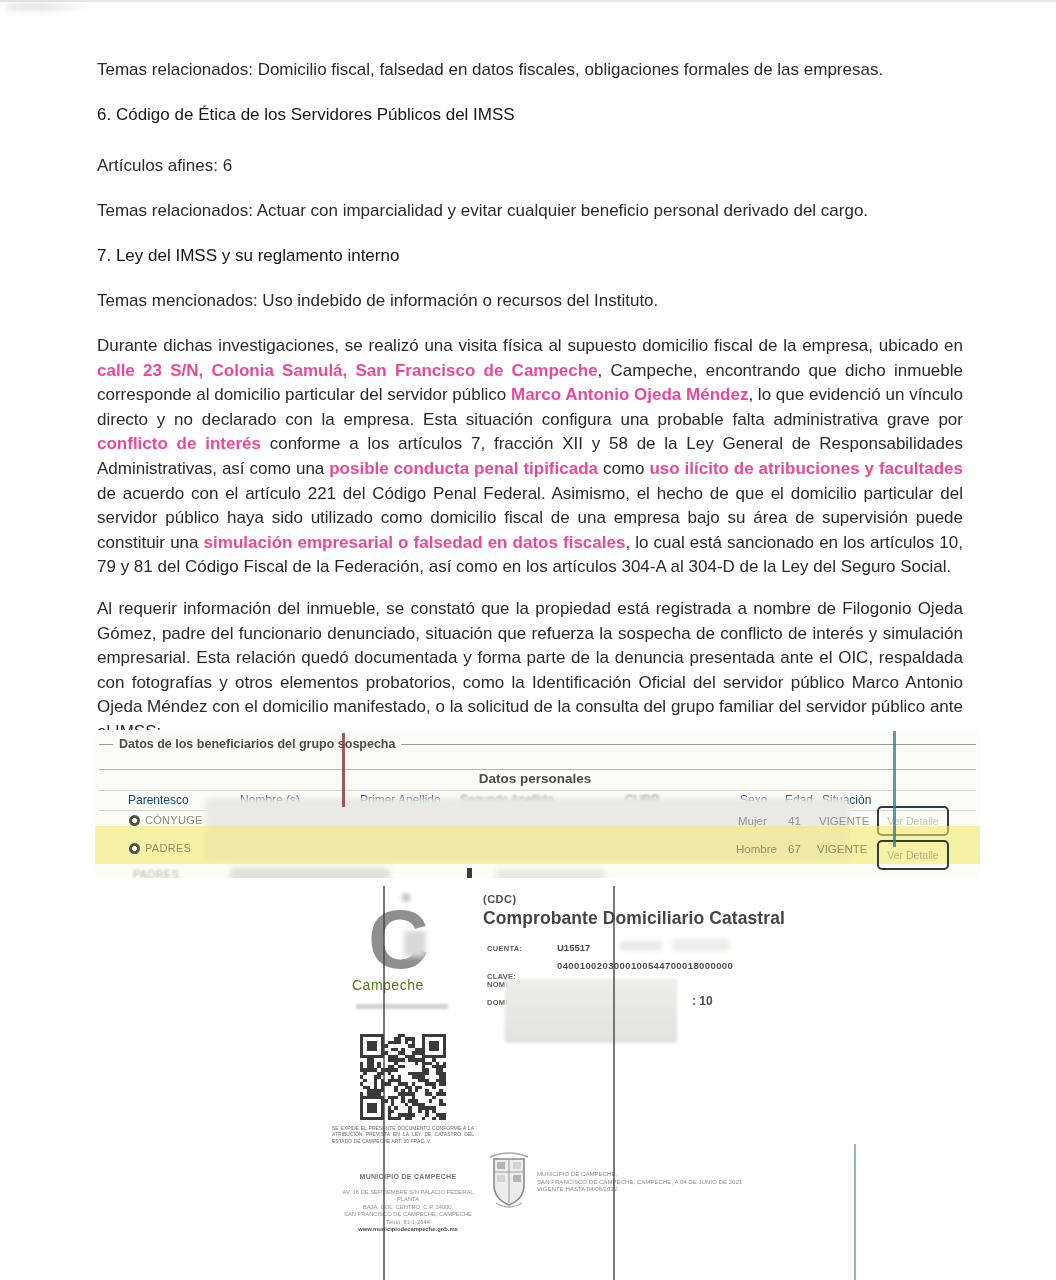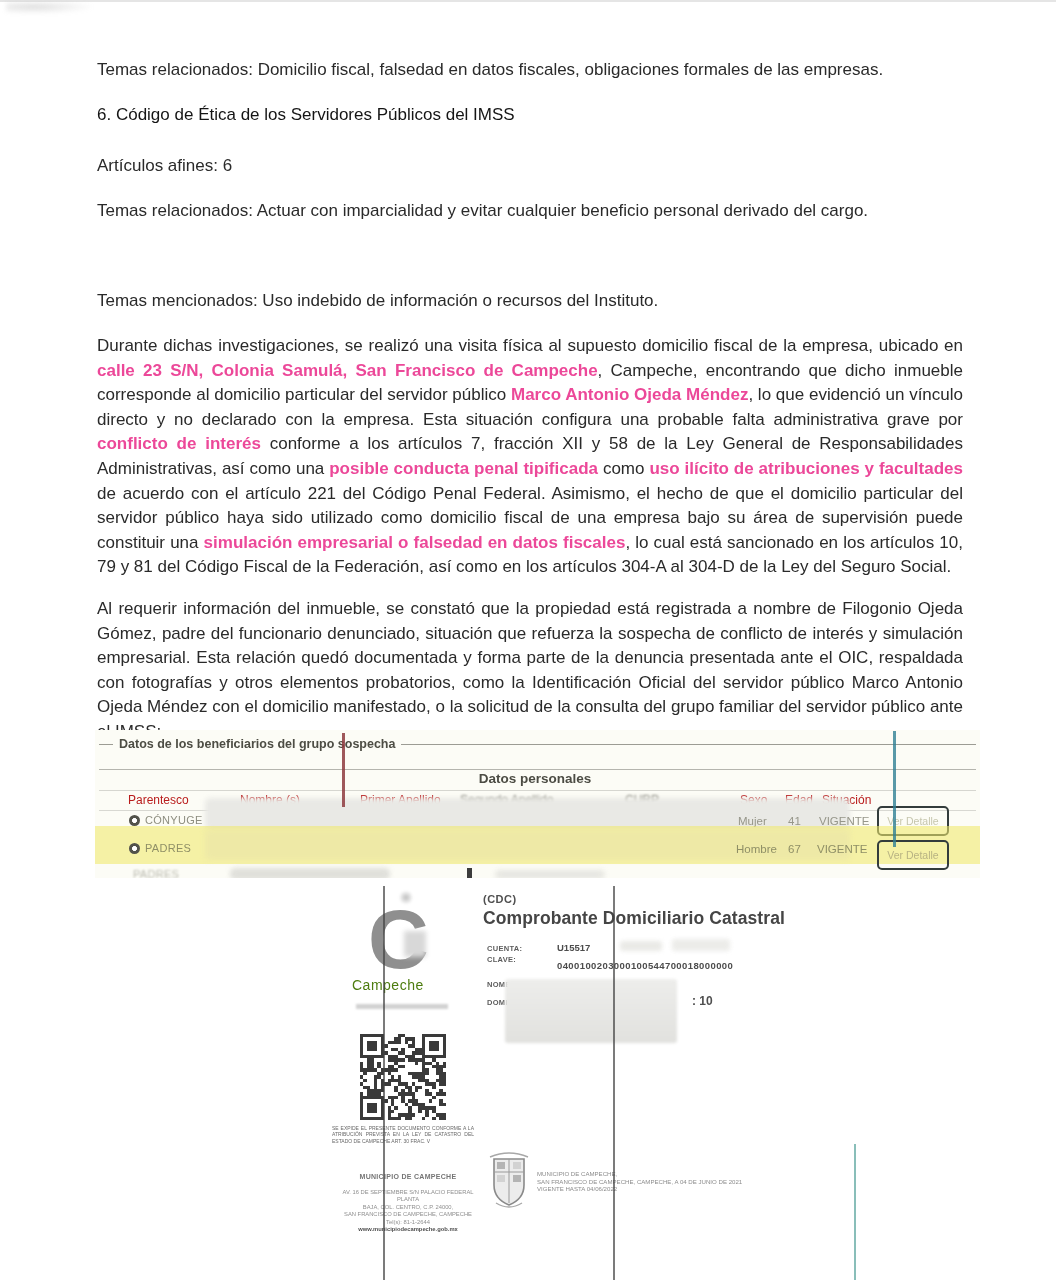--- a/index.html
+++ b/index.html
@@ -14,21 +14,21 @@
   .top-edge{left:0;top:0;width:1056px;height:2px;background:#cfcfcf;opacity:.55;}
   .corner-smudge{left:6px;top:2px;width:90px;height:12px;
      background:radial-gradient(ellipse at 30% 40%, rgba(140,140,140,.28), rgba(255,255,255,0) 70%);filter:blur(2px);}
   
   .tbl{left:95px;top:730px;width:885px;height:148px;background:#fcfcf6;overflow:hidden;}
   .hline{position:absolute;left:4px;right:4px;height:1px;background:#c3c3bc;}
   .legend{position:absolute;left:18px;top:7px;background:#fcfcf6;padding:0 6px;
           font-size:12.5px;font-weight:600;color:#4d4d44;filter:blur(.2px);white-space:nowrap;}
   .grp-hdr{position:absolute;left:0;width:880px;top:41px;text-align:center;
            font-size:13.5px;font-weight:bold;color:#4c4c44;filter:blur(.3px);}
-  .colh{position:absolute;top:63px;font-size:12px;color:#b91c1c;white-space:nowrap;filter:blur(.25px);}
+  .colh{position:absolute;top:63px;font-size:12px;color:#0c4a6e;white-space:nowrap;filter:blur(.25px);}
   .colh.fuzzy{filter:blur(.8px);color:#7c7c72;}
   .rowtxt{position:absolute;font-size:11.5px;color:#96968a;white-space:nowrap;filter:blur(.3px);}
   .parent-label{font-size:11px;letter-spacing:.3px;color:#8e8e80;}
   .picon{position:absolute;width:11px;height:11px;border-radius:50%;
          background:radial-gradient(circle,#ffffff 28%,#52524a 36%,#52524a 100%);}
   .hl-band{position:absolute;left:0;width:885px;top:96px;height:38px;background:var(--highlight,#f0e96a);opacity:.58;}
   .blurbox{position:absolute;border-radius:5px;filter:blur(2.4px);}
   .vbtn{position:absolute;left:782px;width:72px;height:30px;border:2.5px solid #333c3c;border-radius:5px;
         background:transparent;font-size:10.5px;color:#c6c6ae;text-align:center;line-height:25px;
         filter:blur(.3px);font-family:inherit;padding:0;}
@@ -71,20 +71,21 @@
 <body>
 
 <div id="page">
   <div class="abs top-edge"></div>
   <div class="abs corner-smudge"></div>
 
   <div class="abs doc-line" style="left:97px;top:58px;">Temas relacionados: Domicilio fiscal, falsedad en datos fiscales, obligaciones formales de las empresas.</div>
   <div class="abs doc-line heading" style="left:97px;top:103px;">6. Código de Ética de los Servidores Públicos del IMSS</div>
   <div class="abs doc-line" style="left:97px;top:154px;">Artículos afines: 6</div>
   <div class="abs doc-line" style="left:97px;top:199px;">Temas relacionados: Actuar con imparcialidad y evitar cualquier beneficio personal derivado del cargo.</div>
+  <div class="abs doc-line heading" style="left:97px;top:244px;">7. Ley del IMSS y su reglamento interno</div>
   <div class="abs doc-line" style="left:97px;top:289px;">Temas mencionados: Uso indebido de información o recursos del Instituto.</div>
   <div class="abs para" style="left:97px;top:334px;"><span>Durante dichas investigaciones, se realizó una visita física al supuesto domicilio fiscal de la empresa, ubicado en </span><span class="b">calle 23 S/N, Colonia Samulá, San Francisco de Campeche</span><span>, Campeche, encontrando que dicho inmueble corresponde al domicilio particular del servidor público </span><span class="b">Marco Antonio Ojeda Méndez</span><span>, lo que evidenció un vínculo directo y no declarado con la empresa. Esta situación configura una probable falta administrativa grave por </span><span class="b">conflicto de interés</span><span> conforme a los artículos 7, fracción XII y 58 de la Ley General de Responsabilidades Administrativas, así como una </span><span class="b">posible conducta penal tipificada</span><span> como </span><span class="b">uso ilícito de atribuciones y facultades</span><span> de acuerdo con el artículo 221 del Código Penal Federal. Asimismo, el hecho de que el domicilio particular del servidor público haya sido utilizado como domicilio fiscal de una empresa bajo su área de supervisión puede constituir una </span><span class="b">simulación empresarial o falsedad en datos fiscales</span><span>, lo cual está sancionado en los artículos 10, 79 y 81 del Código Fiscal de la Federación, así como en los artículos 304-A al 304-D de la Ley del Seguro Social.</span></div>
   <div class="abs para" style="left:97px;top:597px;">Al requerir información del inmueble, se constató que la propiedad está registrada a nombre de Filogonio Ojeda Gómez, padre del funcionario denunciado, situación que refuerza la sospecha de conflicto de interés y simulación empresarial. Esta relación quedó documentada y forma parte de la denuncia presentada ante el OIC, respaldada con fotografías y otros elementos probatorios, como la Identificación Oficial del servidor público Marco Antonio Ojeda Méndez con el domicilio manifestado, o la solicitud de la consulta del grupo familiar del servidor público ante el IMSS:</div>
 
   <div class="abs tbl">
     <div class="hline" style="top:14px;background:#9c9c94;"></div>
     <div class="legend">Datos de los beneficiarios del grupo sospecha</div>
     <div class="hline" style="top:39px;background:#b5b5ae;"></div>
     <div class="grp-hdr">Datos personales</div>
     <div class="hline" style="top:60px;background:#d6d6d0;"></div>
@@ -133,21 +134,21 @@
     <div class="logo-word">Campeche</div>
     <div class="logo-tag"></div>
 
     <div class="cdc">(CDC)</div>
     <div class="cat-title">Comprobante Domiciliario Catastral</div>
 
     <span class="flabel" style="top:59px;text-align:right;">CUENTA:</span>
     <span class="fvalue" style="top:57px;">U15517</span>
     <div class="smudge" style="left:300px;top:56px;width:42px;height:10px;opacity:.85;"></div>
     <div class="smudge" style="left:352px;top:54px;width:58px;height:12px;opacity:.75;"></div>
-    <span class="flabel" style="top:70px;">CLAVE:</span>
+    <span class="flabel" style="top:87px;">CLAVE:</span>
     <span class="fvalue" style="top:75px;letter-spacing:.4px;">0400100203000100544700018000000</span>
     <span class="flabel" style="top:95px;">NOMBRE:</span>
     <span class="flabel" style="top:113px;">DOMICILIO:</span>
     <div class="bigblur"></div>
     <span class="partialv">: 10</span>
 
     <svg class="qr" id="qr" viewBox="0 0 25 25" shape-rendering="crispEdges">
         <rect x="0" y="0" width="7" height="7" fill="#3a3a3a"></rect>
         <rect x="1" y="1" width="5" height="5" fill="#fff"></rect>
         <rect x="2" y="2" width="3" height="3" fill="#3a3a3a"></rect>

